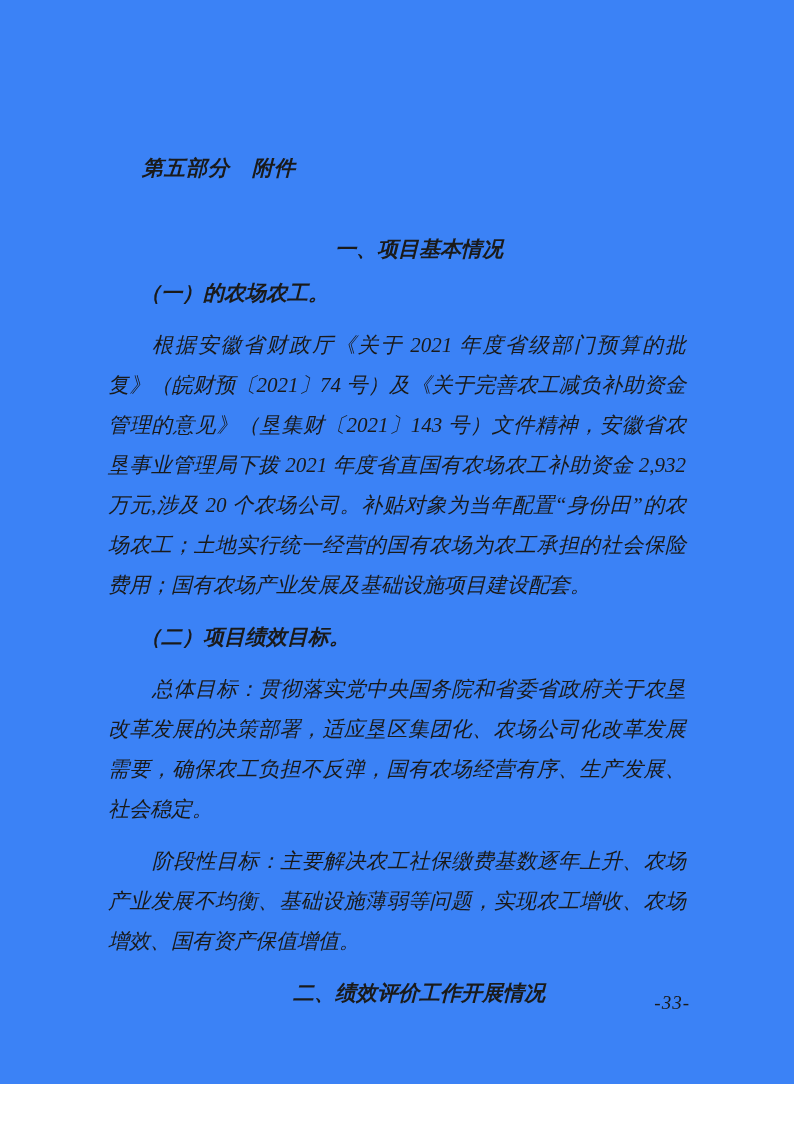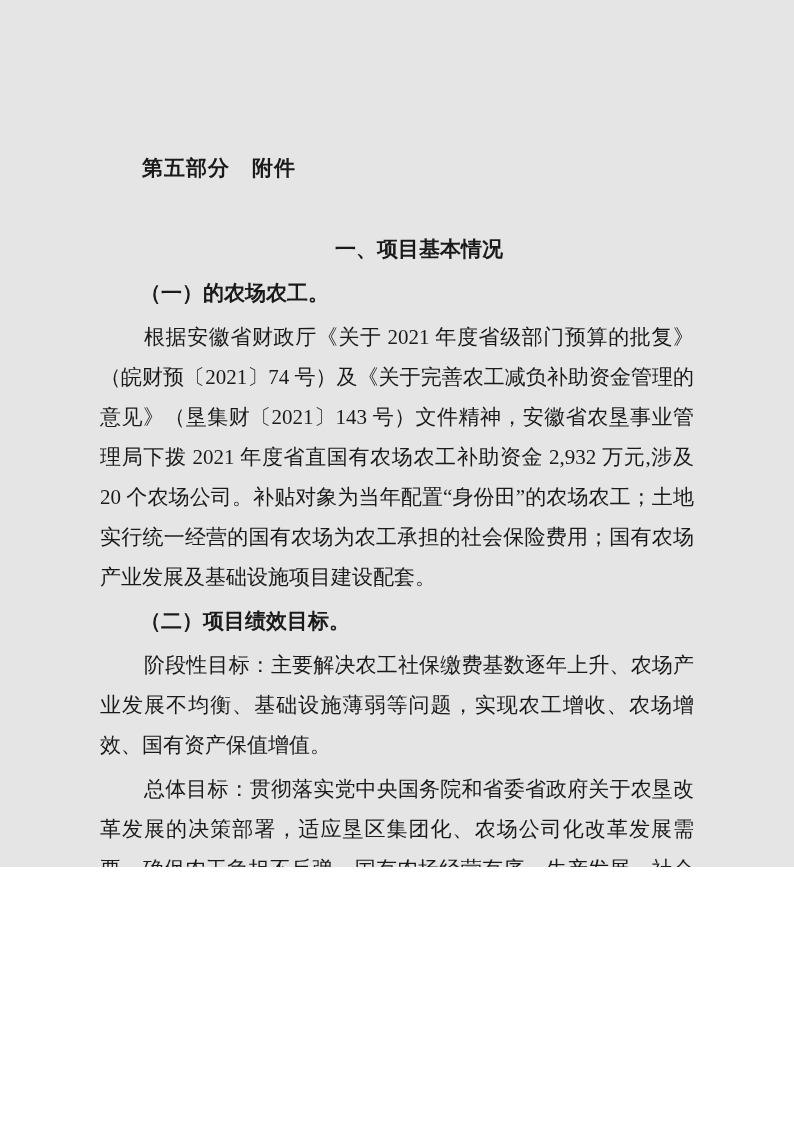--- a/index.html
+++ b/index.html
@@ -3,24 +3,25 @@
 <meta charset="utf-8">
 <style>
   html, body {
     margin: 0;
     padding: 0;
     background: #ffffff;
   }
   .page {
     position: relative;
     width: 794px;
-    height: 867px;
-    background: #e5e5e5;
+    height: 1084px;
+    background: #3b82f6;
     color: #1a1a1a;
     overflow: hidden;
+    font-style: italic;
   }
   .content {
     position: absolute;
     left: 96px;
     top: 155px;
     width: 602px;
   }
   .part-label {
     margin: 0 0 0 46px;
     font-family: "Liberation Sans", "DejaVu Sans", sans-serif;
@@ -52,21 +53,21 @@
   }
   .subsection-heading {
     margin: 0;
     font-family: "Liberation Serif", "DejaVu Serif", serif;
     font-weight: bold;
     font-size: 21px;
     line-height: 40px;
     text-indent: 44px;
   }
   .para {
-    margin: 4px;
+    margin: 12px;
     font-family: "Liberation Serif", "DejaVu Serif", serif;
     font-size: 21px;
     line-height: 40px;
     text-indent: 44px;
     text-align: justify;
   }
   .page-number {
     position: absolute;
     right: 104px;
     top: 992px;
@@ -85,22 +86,22 @@
 
 
     <h2 class="section-heading first">一、项目基本情况</h2>
 
     <h3 class="subsection-heading">（一）的农场农工。</h3>
 
     <p class="para">根据安徽省财政厅《关于 2021 年度省级部门预算的批复》（皖财预〔2021〕74 号）及《关于完善农工减负补助资金管理的意见》（垦集财〔2021〕143 号）文件精神，安徽省农垦事业管理局下拨 2021 年度省直国有农场农工补助资金 2,932 万元,涉及 20 个农场公司。补贴对象为当年配置“身份田”的农场农工；土地实行统一经营的国有农场为农工承担的社会保险费用；国有农场产业发展及基础设施项目建设配套。</p>
 
     <h3 class="subsection-heading">（二）项目绩效目标。</h3>
 
+    <p class="para">总体目标：贯彻落实党中央国务院和省委省政府关于农垦改革发展的决策部署，适应垦区集团化、农场公司化改革发展需要，确保农工负担不反弹，国有农场经营有序、生产发展、社会稳定。</p>
+
     <p class="para">阶段性目标：主要解决农工社保缴费基数逐年上升、农场产业发展不均衡、基础设施薄弱等问题，实现农工增收、农场增效、国有资产保值增值。</p>
-
-    <p class="para">总体目标：贯彻落实党中央国务院和省委省政府关于农垦改革发展的决策部署，适应垦区集团化、农场公司化改革发展需要，确保农工负担不反弹，国有农场经营有序、生产发展、社会稳定。</p>
 
     <h2 class="section-heading">二、绩效评价工作开展情况</h2>
 
   </div>
 
   <div class="page-number">-33-</div>
 </div>
 
 </body></html>

